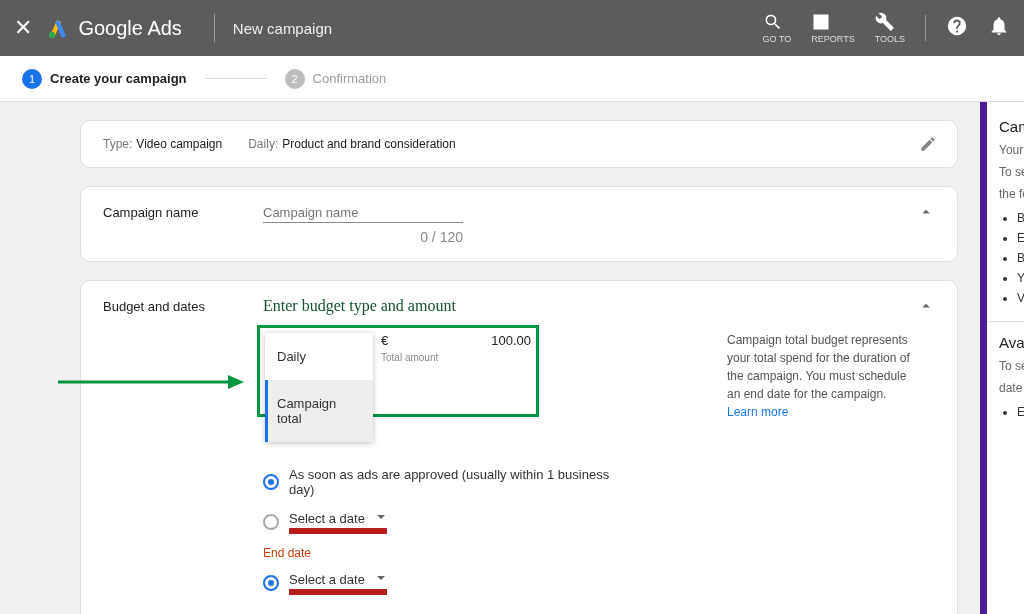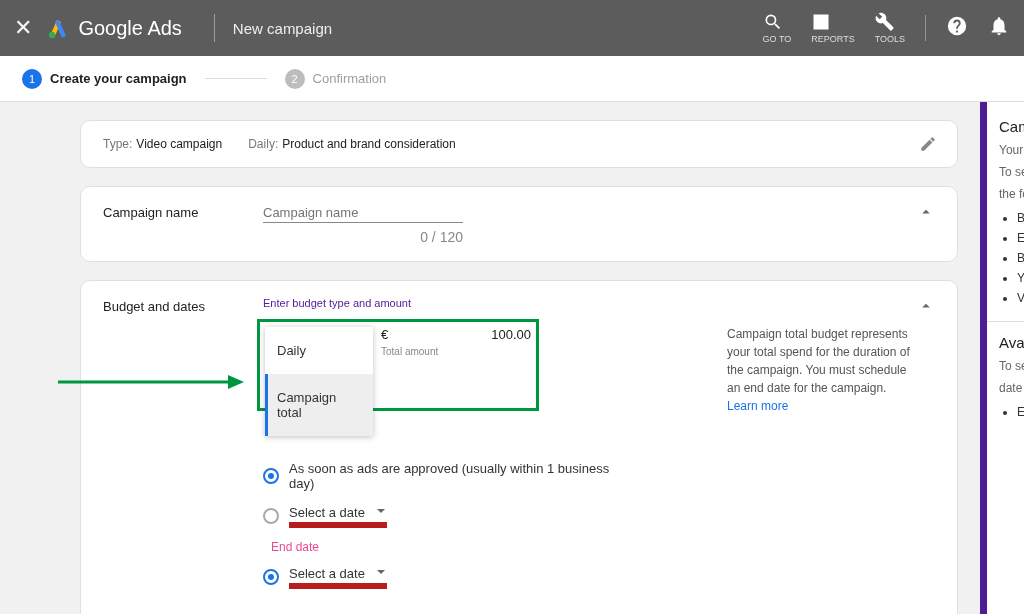--- a/index.html
+++ b/index.html
@@ -46,21 +46,21 @@
   
   .card-row { display: flex; align-items: flex-start; }
   .row-label { width: 160px; font-size: 13px; color: #222; font-weight: 500; padding-top: 2px; }
   .name-input { border: 0; border-bottom: 1px solid #888; width: 200px; font-size: 13px; padding: 2px 0; outline: none; color:#888; }
   .counter { font-size: 14px; color: #888; margin-top: 6px; text-align: right; width: 200px; }
   .collapse-ic { margin-left: auto; cursor: pointer; }
   .collapse-ic svg { width: 18px; height: 18px; fill: #666; }
 
   
   .budget-card { padding-bottom: 70px; }
-  .budget-prompt { font-size: 11px; color: #4c1d95; margin-bottom: 16px; }
+  .budget-prompt { font-size: 16px; color: #14532d; margin-bottom: 16px; font-family: Liberation Serif, serif; }
   .budget-flex { display: flex; gap: 24px; position: relative; }
   .budget-left { position: relative; width: 370px; }
   .budget-right { font-size: 12px; color: #555; line-height: 1.5; width: 190px; margin-left: auto; }
   .learn { color: #1a73e8; text-decoration: none; }
 
   
   .green-box { position: absolute; top: -6px; left: -6px; width: 282px; height: 92px; border: 3px solid #009640; pointer-events:none; }
   .dropdown-list { position: absolute; top: 2px; left: 2px; width: 108px; background: #fff; box-shadow: 0 1px 6px rgba(0,0,0,.25); z-index: 3; }
   .dd-item { padding: 16px 12px; font-size: 13px; color: #333; cursor: pointer; }
   .dd-item.selected { background: #eee; border-left: 3px solid #1a73e8; padding-left: 9px; }
@@ -69,21 +69,21 @@
   .amount-sub { font-size: 10px; color: #888; margin-top: 4px; }
 
   
   .radio-section { margin-top: 104px; }
   .radio-row { display: flex; align-items: center; gap: 10px; font-size: 13px; color: #333; margin-bottom: 12px; }
   .radio { width: 16px; height: 16px; border-radius: 50%; border: 2px solid #aaa; position: relative; cursor:pointer; flex-shrink:0;}
   .radio.checked { border-color: #1a73e8; }
   .radio.checked::after { content:''; position:absolute; inset:3px; background:#1a73e8; border-radius:50%; }
   .mini-dd { border-bottom: 6px solid #b91c1c; padding: 2px 22px 2px 0; font-size: 13px; color: #333; position: relative; }
   .mini-dd::after { content:''; position:absolute; right:2px; top:6px; border:4px solid transparent; border-top-color:#666; }
-  .subhead { font-size: 12px; color: #ec4899; margin: 10px 0 10px 8px; }
+  .subhead { font-size: 12px; color: #c2410c; margin: 10px 0 10px 0; }
 
   
   .arrow { position: absolute; top: 373px; left: 58px; width: 186px; height: 18px; z-index:10; pointer-events:none;}
 
   
   .sidebar { width: 44px; background: #fff; border-left: 7px solid #4c1d95; height: 512px; padding: 16px 0 0 12px; overflow: hidden; white-space: nowrap;}
   .sidebar h3 { font-size: 15px; font-weight: 500; color: #222; }
   .sidebar .muted { font-size: 12px; color: #666; margin-top: 8px; }
   .sidebar ul { list-style: disc; padding-left: 18px; margin-top: 10px; }
   .sidebar li { font-size: 12px; color: #333; margin-bottom: 6px; }

